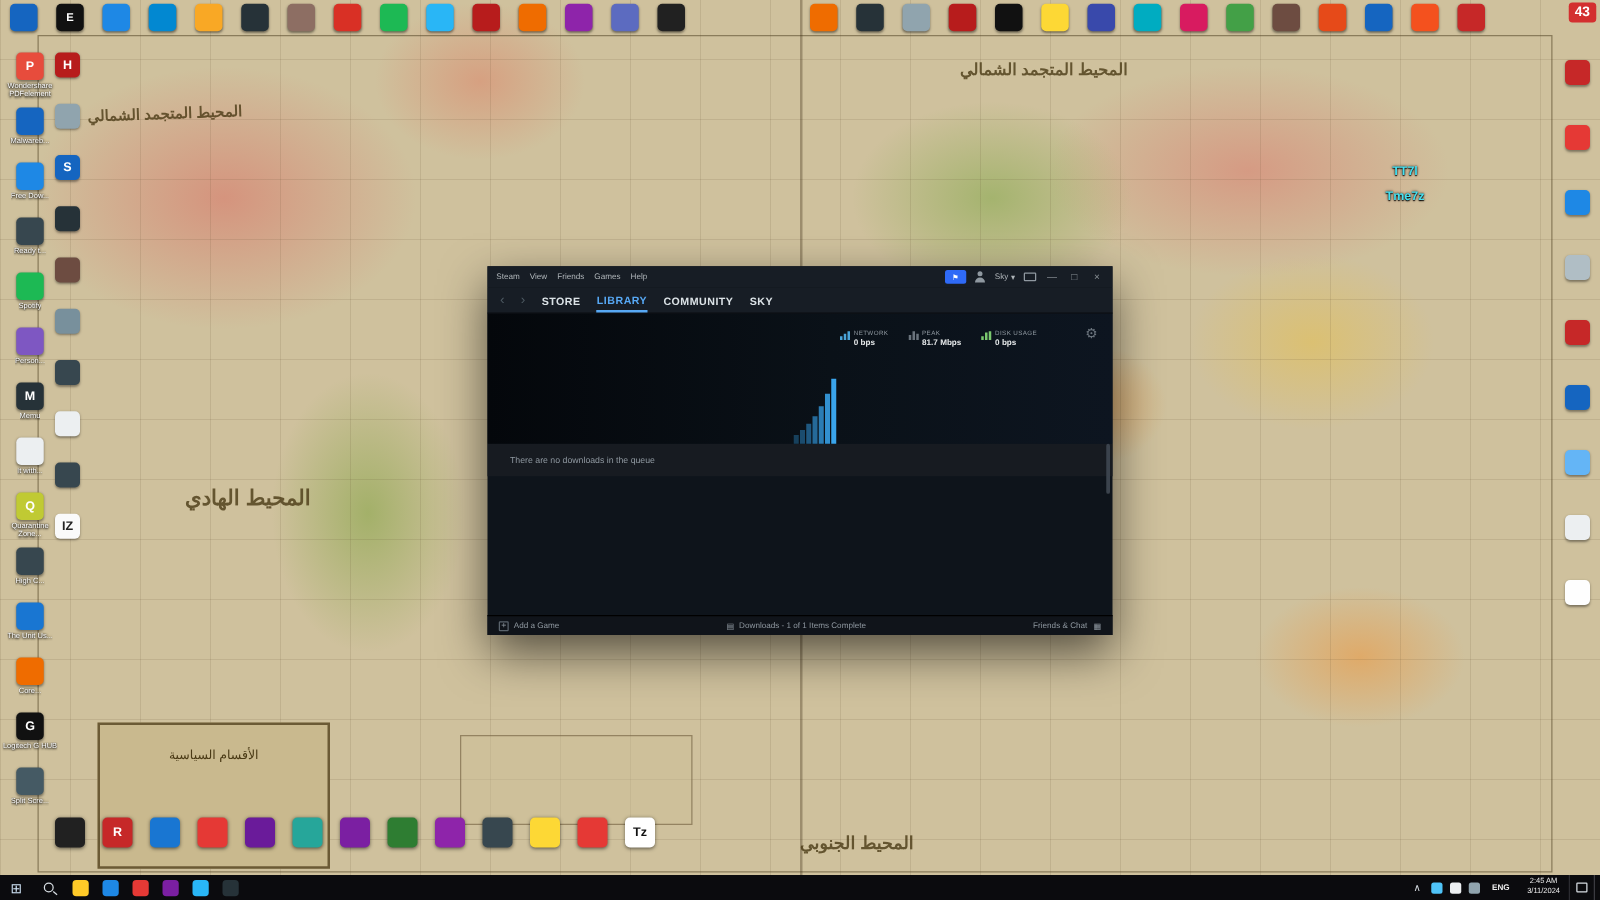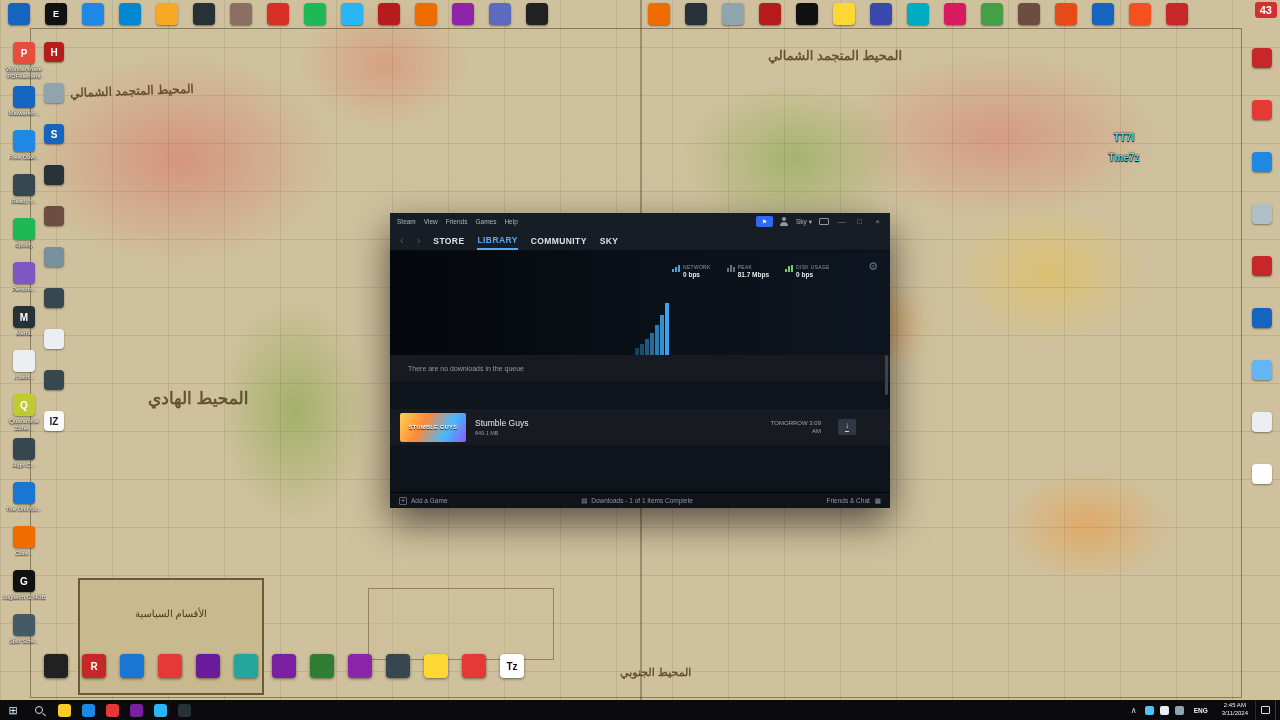--- a/index.html
+++ b/index.html
@@ -17,24 +17,24 @@
     #cfc19d}
   .grid-overlay{position:absolute;inset:0;pointer-events:none;background:
     repeating-linear-gradient(0deg, rgba(90,70,40,.13) 0 1px, transparent 1px 48px),
     repeating-linear-gradient(90deg, rgba(90,70,40,.13) 0 1px, transparent 1px 56px)}
   .map-frame{position:absolute;inset:28px 38px 22px 30px;border:1px solid rgba(70,55,25,.5);pointer-events:none}
   .fold{position:absolute;top:0;bottom:0;left:640px;width:2px;background:rgba(60,45,20,.35)}
   .map-label{position:absolute;color:#473712;font-weight:bold;opacity:.78;white-space:nowrap}
   .lbl-arctic-l{left:70px;top:84px;font-size:12px;transform:rotate(-2deg)}
   .lbl-arctic-r{left:768px;top:48px;font-size:13px}
   .lbl-pacific{left:148px;top:388px;font-size:17px;letter-spacing:2px}
-  .lbl-southern{left:620px;top:666px;font-size:11px;letter-spacing:6px}
+  .lbl-southern{left:640px;top:666px;font-size:14px;letter-spacing:6px}
   .legend-box{position:absolute;left:78px;top:578px;width:186px;height:117px;background:#c9b98e;border:2px solid #6b5a35;padding:8px 6px;text-align:center}
   .legend-title{font-size:24px;font-weight:bold;color:#4a3a15}
-  .legend-sub{font-size:10px;color:#4a3a15;margin-top:20px}
+  .legend-sub{font-size:10px;color:#4a3a15;margin-top:10px}
   .legend-box2{position:absolute;left:368px;top:588px;width:186px;height:72px;border:1px solid rgba(90,70,40,.5);background:rgba(205,190,150,.45)}
 
   
   .top-strip{position:absolute;top:3px;display:flex;gap:15px}
   .top-strip.left{left:8px}.top-strip.right{left:648px}
   .tico{width:22px;height:22px;border-radius:4px;display:flex;align-items:center;justify-content:center;font-size:9px;font-weight:bold;color:#fff;box-shadow:0 1px 2px rgba(0,0,0,.45)}
   .dcol{position:absolute;display:flex;flex-direction:column}
   .dcol.c1{left:2px;top:42px;gap:5px}
   .dcol.c2{left:44px;top:42px;gap:21px}
   .dcell{width:44px;height:39px;display:flex;flex-direction:column;align-items:center;gap:2px}
@@ -503,36 +503,20 @@
         </div>
       </div>
       <span class="s-gear">⚙</span>
     </div>
 
     <div class="s-empty">There are no downloads in the queue</div>
 
     <div class="s-gap"></div>
 
 
-    <div class="s-game">
-      <div class="s-thumb">
-          <span>STUMBLE GUYS</span>
-        </div>
-      <div class="s-gameinfo">
-        <span class="s-gamename">Stumble Guys</span>
-        <span class="s-gamesize">849.1 MB</span>
-      </div>
-      <div class="s-when">
-        <div>TOMORROW 3:09</div>
-        <div>AM</div>
-      </div>
-      <div class="s-dl">
-          <span>↓</span>
-        </div>
-    </div>
 
     <div class="s-footer">
       <div class="s-foot-left">
         <span class="plusbox">+</span>
         <span>Add a Game</span>
       </div>
       <div class="s-foot-center">
         <span>▤</span>
         <span>Downloads - 1 of 1 Items Complete</span>
       </div>

